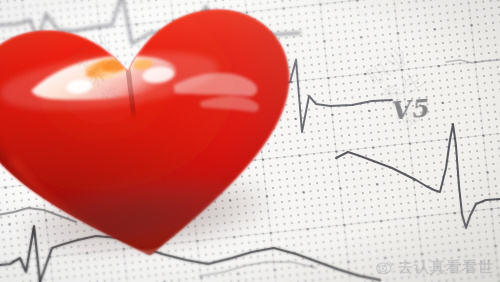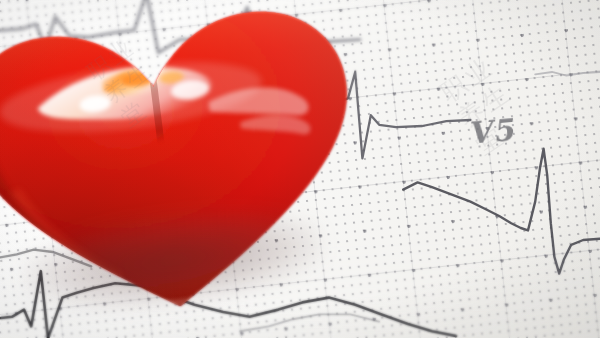--- a/index.html
+++ b/index.html
@@ -322,14 +322,24 @@
   <div class="vignette"></div>
 
   <div class="wm-diag">职业
 养生
 堂</div>
 
   <div class="wm-diag2">职业
 养生
 堂</div>
 
+  <div class="wm-bar">
+    <svg class="wm-logo" viewBox="0 0 24 24">
+      <ellipse cx="11" cy="13" rx="10" ry="7.6" fill="none" stroke="#7e828c" stroke-width="1.7"></ellipse>
+      <ellipse cx="9.5" cy="13.4" rx="5" ry="3.8" fill="none" stroke="#7e828c" stroke-width="1.5"></ellipse>
+      <circle cx="9.5" cy="13.4" r="1.7" fill="#7e828c"></circle>
+      <path d="M16.5 4.2 C19.6 4.2 22 6.6 22 9.6" fill="none" stroke="#7e828c" stroke-width="1.6" stroke-linecap="round"></path>
+      <path d="M16.8 7.1 C18.3 7.1 19.4 8.3 19.4 9.7" fill="none" stroke="#7e828c" stroke-width="1.5" stroke-linecap="round"></path>
+    </svg>
+    <span class="wm-text">去认真看看世</span>
+  </div>
 
 </div>
 
 </body></html>

